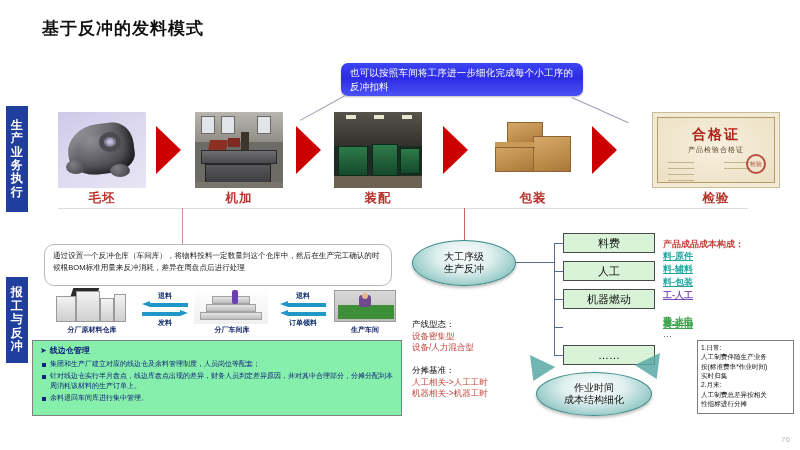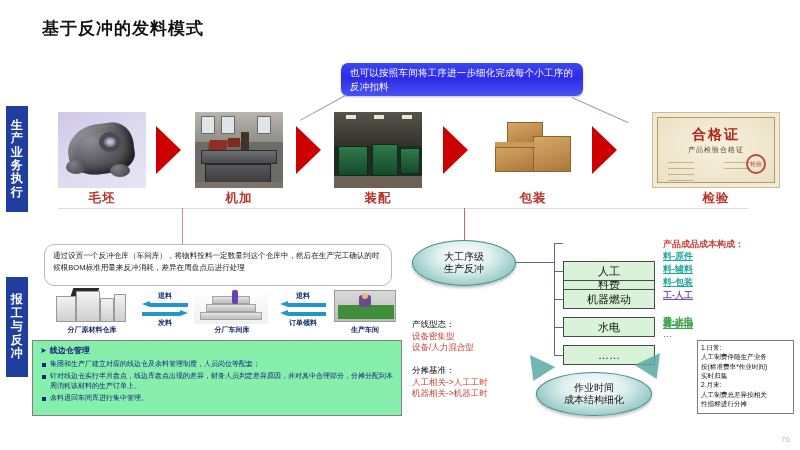--- a/index.html
+++ b/index.html
@@ -20,21 +20,21 @@
 
   
   .vtab {
     position: absolute; background: #1F3E9E; color: #fff;
     font-size: 12px; font-weight: bold;
     display: flex; flex-direction: column; align-items: center;
     justify-content: center; line-height: 1.12; letter-spacing: .5px;
     text-align: center; padding: 3px 0;
   }
   #tab-exec { left: 6px; top: 106px; width: 22px; height: 106px; }
-  #tab-report { left: 6px; top: 277px; width: 22px; height: 100px; }
+  #tab-report { left: 6px; top: 277px; width: 22px; height: 86px; }
   .vtab span { display:block; }
 
   
   .callout {
     position: absolute; left: 341px; top: 63px; width: 242px; height: 33px;
     border-radius: 7px;
     background: linear-gradient(180deg,#3B46F0 0%,#2E2AE8 45%,#4A53F4 100%);
     color: #fff; font-size: 9.5px; line-height: 1.45;
     padding: 3px 9px; text-align: left; letter-spacing: .2px;
     box-shadow: 0 1px 2px rgba(0,0,0,.25);
@@ -387,24 +387,23 @@
   </div>
 
   <div class="connector" style="left:516px; top:262px; width:38px; height:1px;"></div>
   <div class="connector" style="left:554px; top:243px; width:1px; height:112px;"></div>
   <div class="connector" style="left:554px; top:243px; width:9px; height:1px;"></div>
   <div class="connector" style="left:554px; top:271px; width:9px; height:1px;"></div>
   <div class="connector" style="left:554px; top:299px; width:9px; height:1px;"></div>
   <div class="connector" style="left:554px; top:327px; width:9px; height:1px;"></div>
   <div class="connector" style="left:554px; top:355px; width:9px; height:1px;"></div>
 
-  <div class="gbox" style="top:233px;margin-top:41px;">料费</div>
+  <div class="gbox" style="top:233px;">料费</div>
   <div class="gbox" style="top:261px;">人工</div>
   <div class="gbox" style="top:289px;">机器燃动</div>
-  <div class="gbox" style="top:317px;">水电</div>
   <div class="gbox" style="top:345px;">……</div>
 
   <div class="tarrow" style="left:524px; top:360px; border-left:14px solid transparent; border-right:14px solid transparent; border-bottom:22px solid #59A9A6; transform: rotate(205deg); opacity:.85;"></div>
   <div class="tarrow" style="left:638px; top:358px; border-left:14px solid transparent; border-right:14px solid transparent; border-bottom:22px solid #59A9A6; transform: rotate(155deg); opacity:.85;"></div>
 
   <div class="oval" id="oval-bot">
     <div>
       <div>作业时间</div>
       <div>成本结构细化</div>
     </div>

